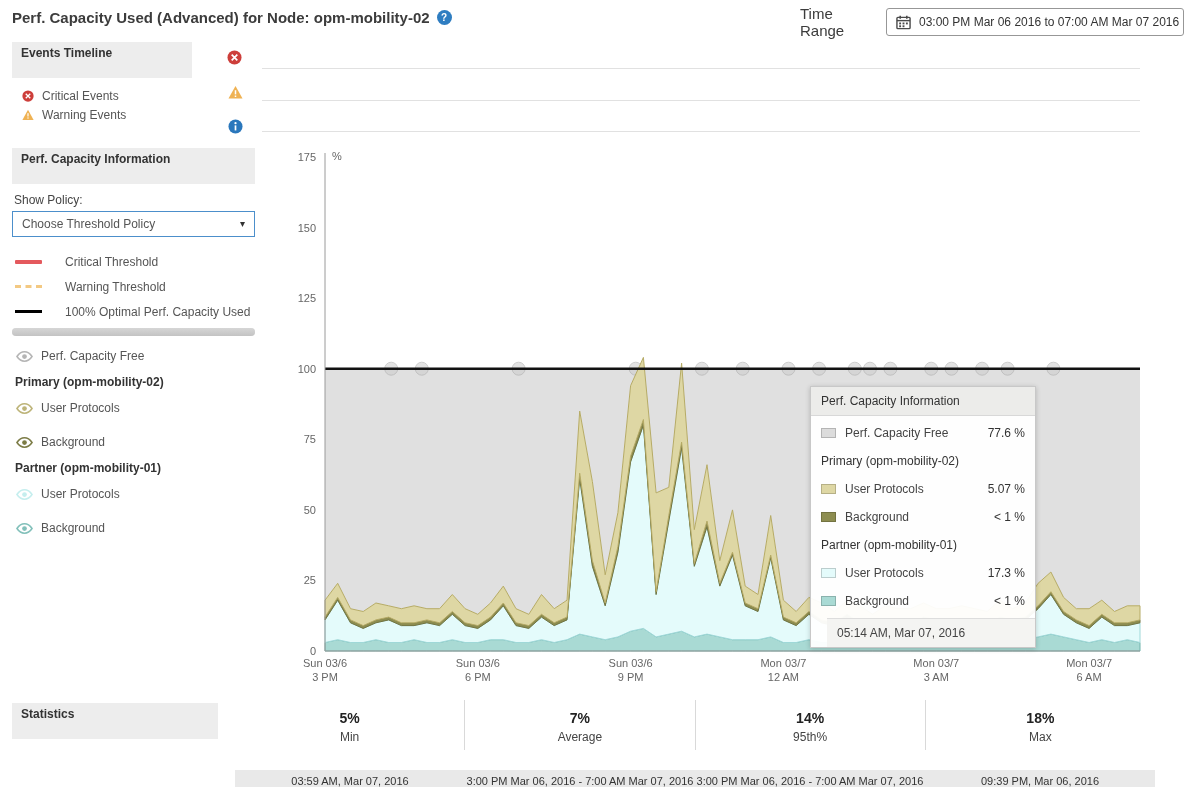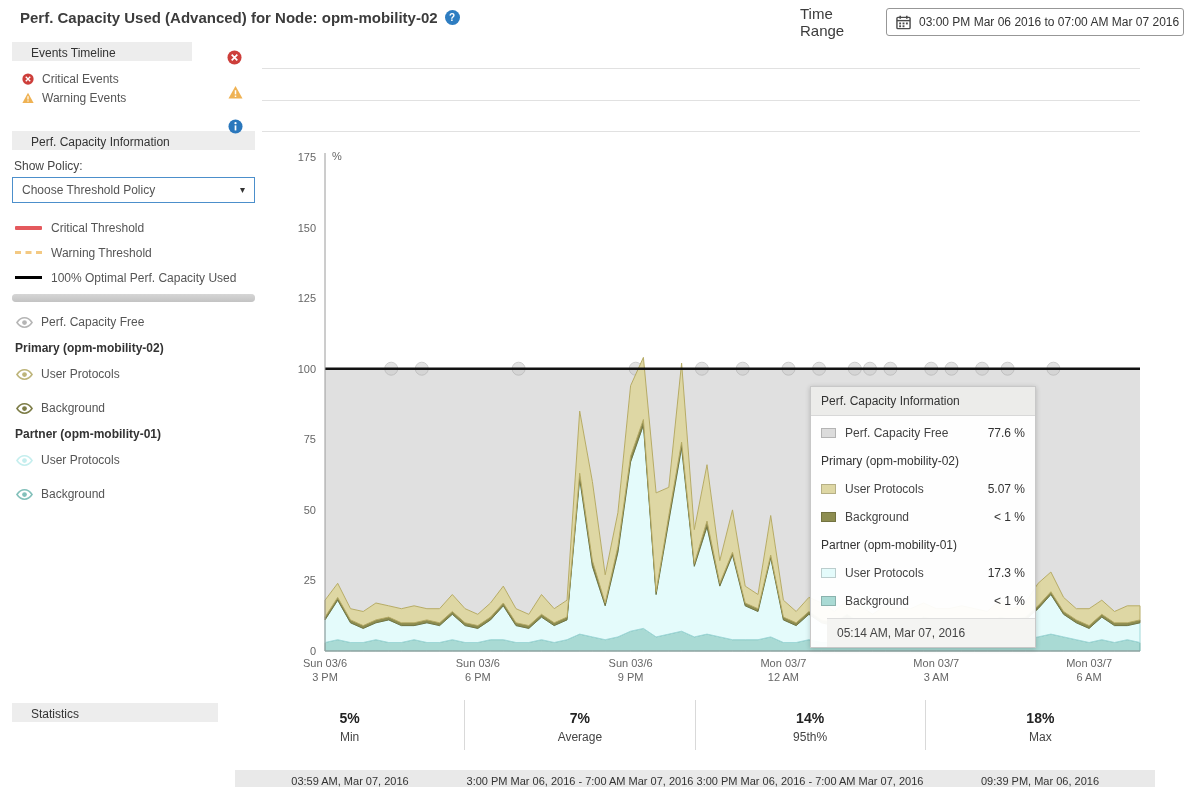--- a/index.html
+++ b/index.html
@@ -1,48 +1,48 @@
 <!DOCTYPE html>
 <html><head>
 <meta charset="utf-8">
 <style>
   * { margin:0; padding:0; box-sizing:border-box; }
   body { background:#fff; font-family:"Liberation Sans", sans-serif; }
   #app { position:relative; width:1184px; height:787px; background:#fff; overflow:hidden; }
 
   
-  .title-wrap { position:absolute; left:20px; top:9px; display:flex; align-items:center; gap:7px; }
+  .title-wrap { position:absolute; left:12px; top:9px; display:flex; align-items:center; gap:7px; }
   .page-title { font-size:15px; font-weight:bold; color:#3c3c3c; }
   .help-icon { display:inline-block; width:15px; height:15px; border-radius:50%; background:#2e7dc1; color:#fff;
                font-size:10px; font-weight:bold; text-align:center; line-height:15px; cursor:pointer; }
   .help-icon::after { content:"?"; }
   .tr-wrap { position:absolute; left:800px; top:5px; display:flex; align-items:center; gap:14px; }
   .tr-label { font-size:15px; color:#3c3c3c; }
   .tr-button { display:flex; align-items:center; gap:8px; width:298px; height:28px; padding:0 9px;
                border:1px solid #979797; border-radius:3px; background:#fff; cursor:pointer; }
   .tr-value { font-size:12px; color:#333; white-space:nowrap; }
   .caret { color:#555; font-size:10px; line-height:1; }
   .caret::after { content:"▾"; }
 
   
   .sidebar { position:absolute; left:12px; top:42px; width:243px; }
-  .section-header { background:#ededed; font-size:12px; font-weight:normal; color:#333;
-                    height:19px; line-height:23px; padding-left:19px; }
+  .section-header { background:#ededed; font-size:12px; font-weight:bold; color:#333;
+                    height:36px; line-height:23px; padding-left:9px; }
   .section-header.evt { width:180px; }
   .evt-legend { margin-top:8px; }
   .legend-row { display:flex; align-items:center; gap:8px; height:19px; padding-left:10px; font-size:12px; color:#555; }
   .licon { width:12px; height:12px; flex:0 0 12px; display:inline-flex; }
   .licon svg { width:12px; height:12px; display:block; }
   .section-header.perf { margin-top:24px; }
   .show-policy { margin-top:9px; padding-left:2px; font-size:12px; color:#444; height:15px; }
   .policy-select { margin-top:3px; height:26px; border:1px solid #4c8fcb; border-radius:0; background:#fff;
                    display:flex; align-items:center; padding:0 9px; font-size:12px; color:#555; cursor:pointer; }
   .policy-select .caret { margin-left:auto; color:#333; }
   .thr-legend { margin-top:12px; }
-  .thr-row { display:flex; align-items:center; gap:9px; height:25px; padding-left:3px; font-size:12px; color:#555; }
+  .thr-row { display:flex; align-items:center; gap:23px; height:25px; padding-left:3px; font-size:12px; color:#555; }
   .thr-swatch { width:27px; flex:0 0 27px; }
   .thr-swatch.solid4 { height:4px; border-radius:1px; }
   .thr-swatch.dash { height:0; border-top:3px dashed currentColor; }
   .thr-swatch.solid3 { height:3px; }
   .scrollbar { margin-top:4px; height:8px; border-radius:4px; background:#e9e9e9; cursor:pointer; }
   .scrollbar .thumb { width:100%; height:8px; border-radius:4px; background:linear-gradient(#d6d6d6,#c3c3c3); }
   .toggles { margin-top:10px; }
   .toggle-row { display:flex; align-items:center; gap:7px; height:20px; padding-left:3px; font-size:12px;
                 color:#555; margin-bottom:6px; cursor:pointer; }
   .toggle-row.bgap { margin-top:14px; }

